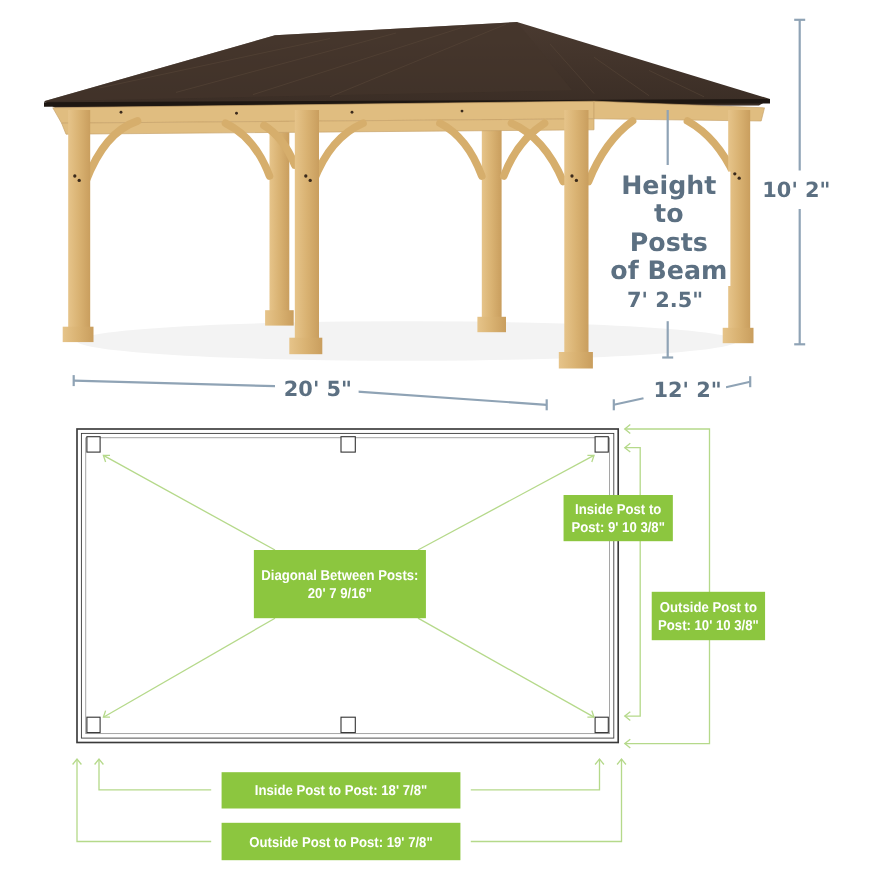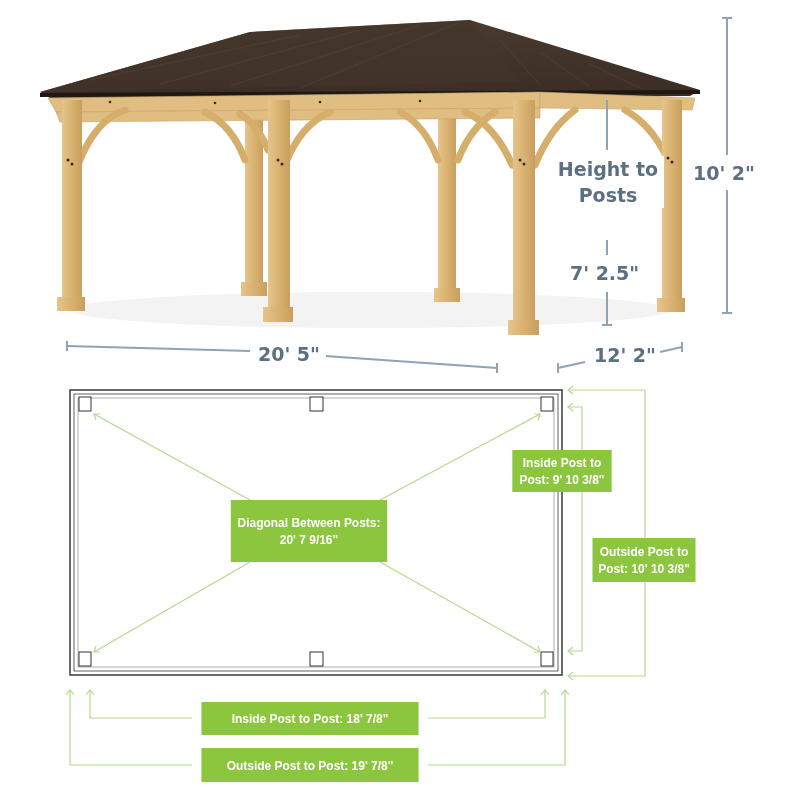--- a/index.html
+++ b/index.html
@@ -1,19 +1,19 @@
 <!DOCTYPE html>
 <html><head>
 <meta charset="utf-8">
 <style>
   html, body { margin:0; padding:0; background:#ffffff; }
   body { width:800px; height:800px; position:relative; overflow:hidden; font-family:"Liberation Sans", sans-serif; }
   #stage { position:absolute; left:0; top:0; width:800px; height:800px; }
   .dim-text { position:absolute; color:#5c7082; font-family:"DejaVu Sans", sans-serif; font-weight:bold; font-size:19px; line-height:1; white-space:nowrap; background:#fff; }
-  .beam-label { position:absolute; color:#5c7082; font-family:"DejaVu Sans", sans-serif; font-weight:bold; font-size:19px; line-height:26px; text-align:center; background:#fff; }
+  .beam-label { position:absolute; color:#5c7082; font-family:"DejaVu Sans", sans-serif; font-weight:bold; font-size:23px; line-height:26px; text-align:center; background:#fff; }
   .green-box { position:absolute; background:#8cc63f; color:#ffffff; font-family:"Liberation Sans", sans-serif; font-weight:bold; font-size:13px; line-height:17px; text-align:center; display:flex; flex-direction:column; justify-content:center; align-items:center; transform:scaleX(0.92); }
   .green-box span { display:block; white-space:nowrap; }
 </style>
 </head>
 <body>
 
 <div id="stage">
 
   <svg width="800" height="800" viewBox="0 0 800 800" style="position:absolute;left:0;top:0">
     <defs>
@@ -166,20 +166,21 @@
     </g>
   </svg>
 
   <div class="dim-text" style="left:252px;top:345px;padding:0 6px;">20' 5"</div>
   <div class="dim-text" style="left:590px;top:346px;padding:0 4px;">12' 2"</div>
   <div class="dim-text" style="left:693px;top:162px;padding:2px 0;">10' 2"</div>
 
   <div class="beam-label" style="left:552px;top:156px;width:112px;">
     <div>Height to</div>
     <div>Posts</div>
+    <div>of Beam</div>
   </div>
   <div class="dim-text" style="left:570px;top:262px;padding:2px 0;">7' 2.5"</div>
 
   <div class="green-box" style="left:224px;top:500px;width:170px;height:62px;">
     <span>Diagonal Between Posts:</span>
     <span>20' 7 9/16"</span>
   </div>
 
   <div class="green-box" style="left:508px;top:450px;width:108px;height:42px;">
     <span>Inside Post to</span>

